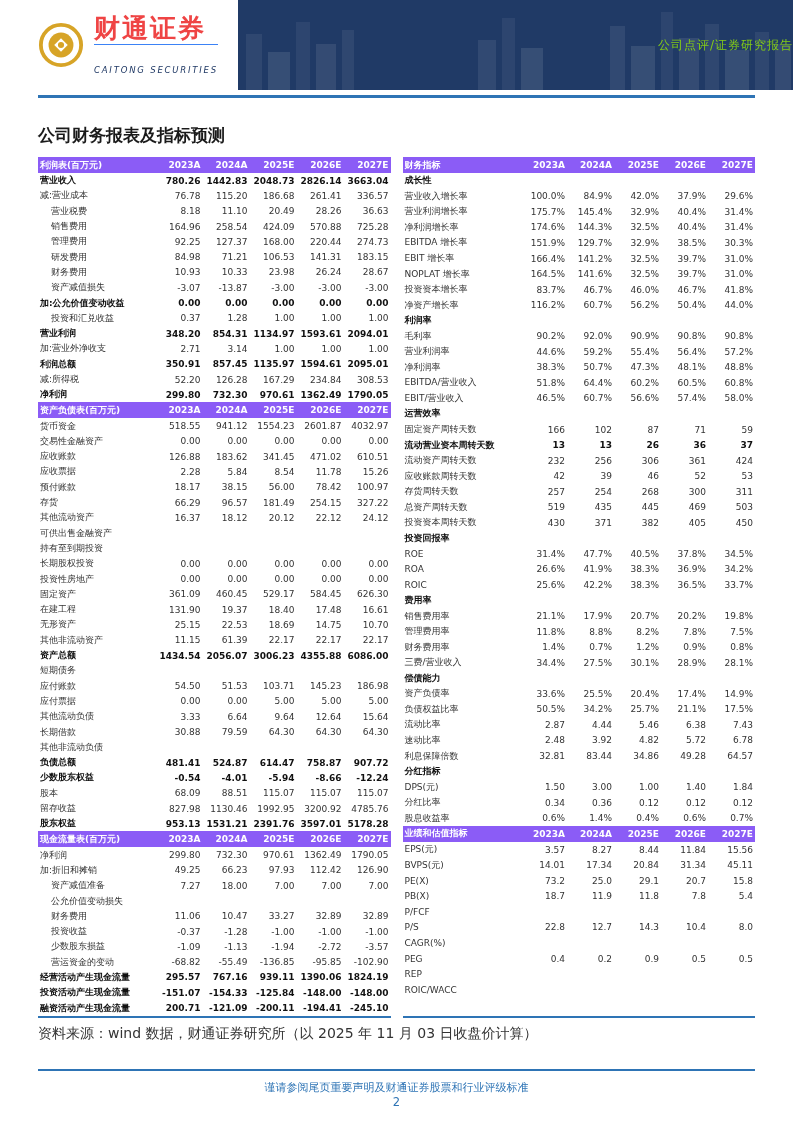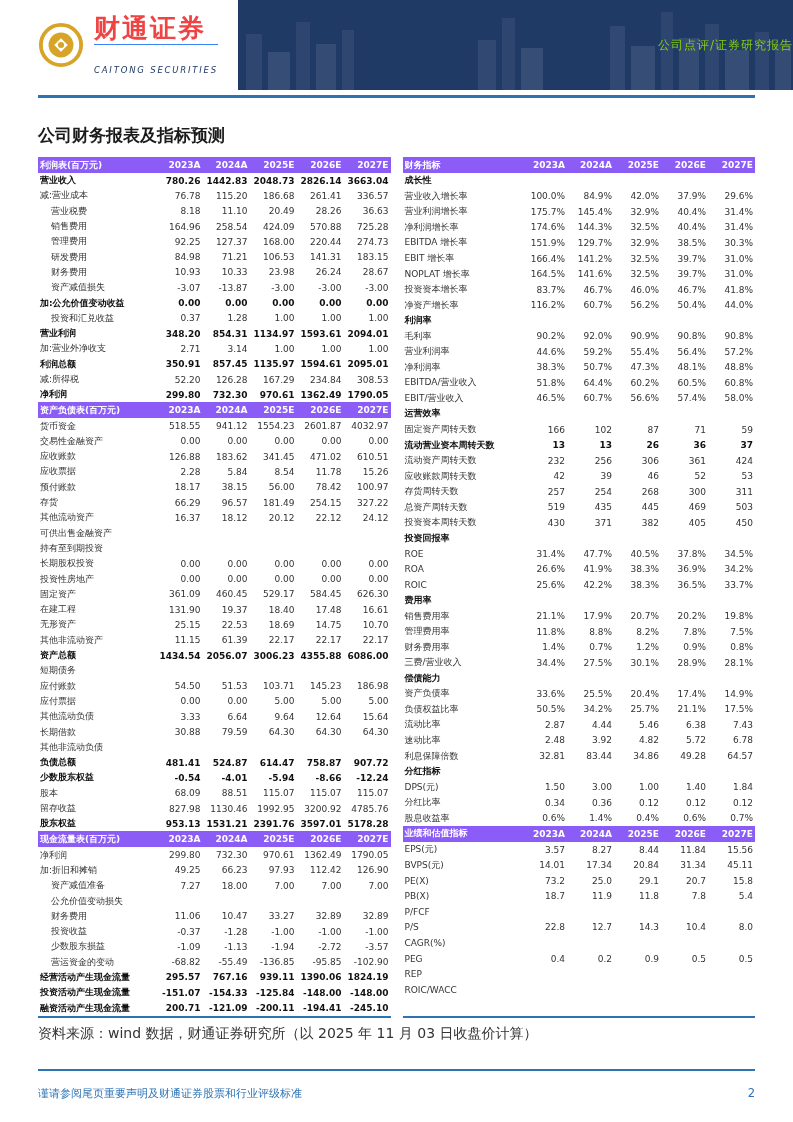--- a/index.html
+++ b/index.html
@@ -28,21 +28,21 @@
   .t-head { display:flex; align-items:center; background:#8b5cf6; color:#fff; font-weight:bold; font-size:9px; height:16px; }
   .t-row { display:flex; align-items:center; font-size:9px; height:15.3px; color:#333; }
   .col-right .t-row { height:15.55px; }
   .t-row.bold, .t-row.section { font-weight:bold; color:#111; }
   .t-label { flex:1; white-space:nowrap; overflow:hidden; padding-left:2px; }
   .t-label.ind { padding-left:13px; }
   .t-val { width:47px; text-align:right; padding-right:2px; white-space:nowrap; }
   
   .source-note { margin:7px 38px 0; font-size:14px; color:#333; }
   .footer-rule { margin:26px 38px 0; height:2px; background:#2E74B5; }
-  .footer { margin:15px 38px 0; display:flex; justify-content:space-between; align-items:center; color:#2E74B5; font-size:11px; }
+  .footer { margin:9px 38px 0; display:flex; justify-content:space-between; align-items:center; color:#2E74B5; font-size:11px;flex-direction:column; }
   .page-num { font-size:11.5px; }
 </style>
 </head>
 <body>
 
 <div class="page">
 
   <header class="header">
     <div class="brand">
       <svg class="logo-mark" viewBox="0 0 48 48" aria-hidden="true">

